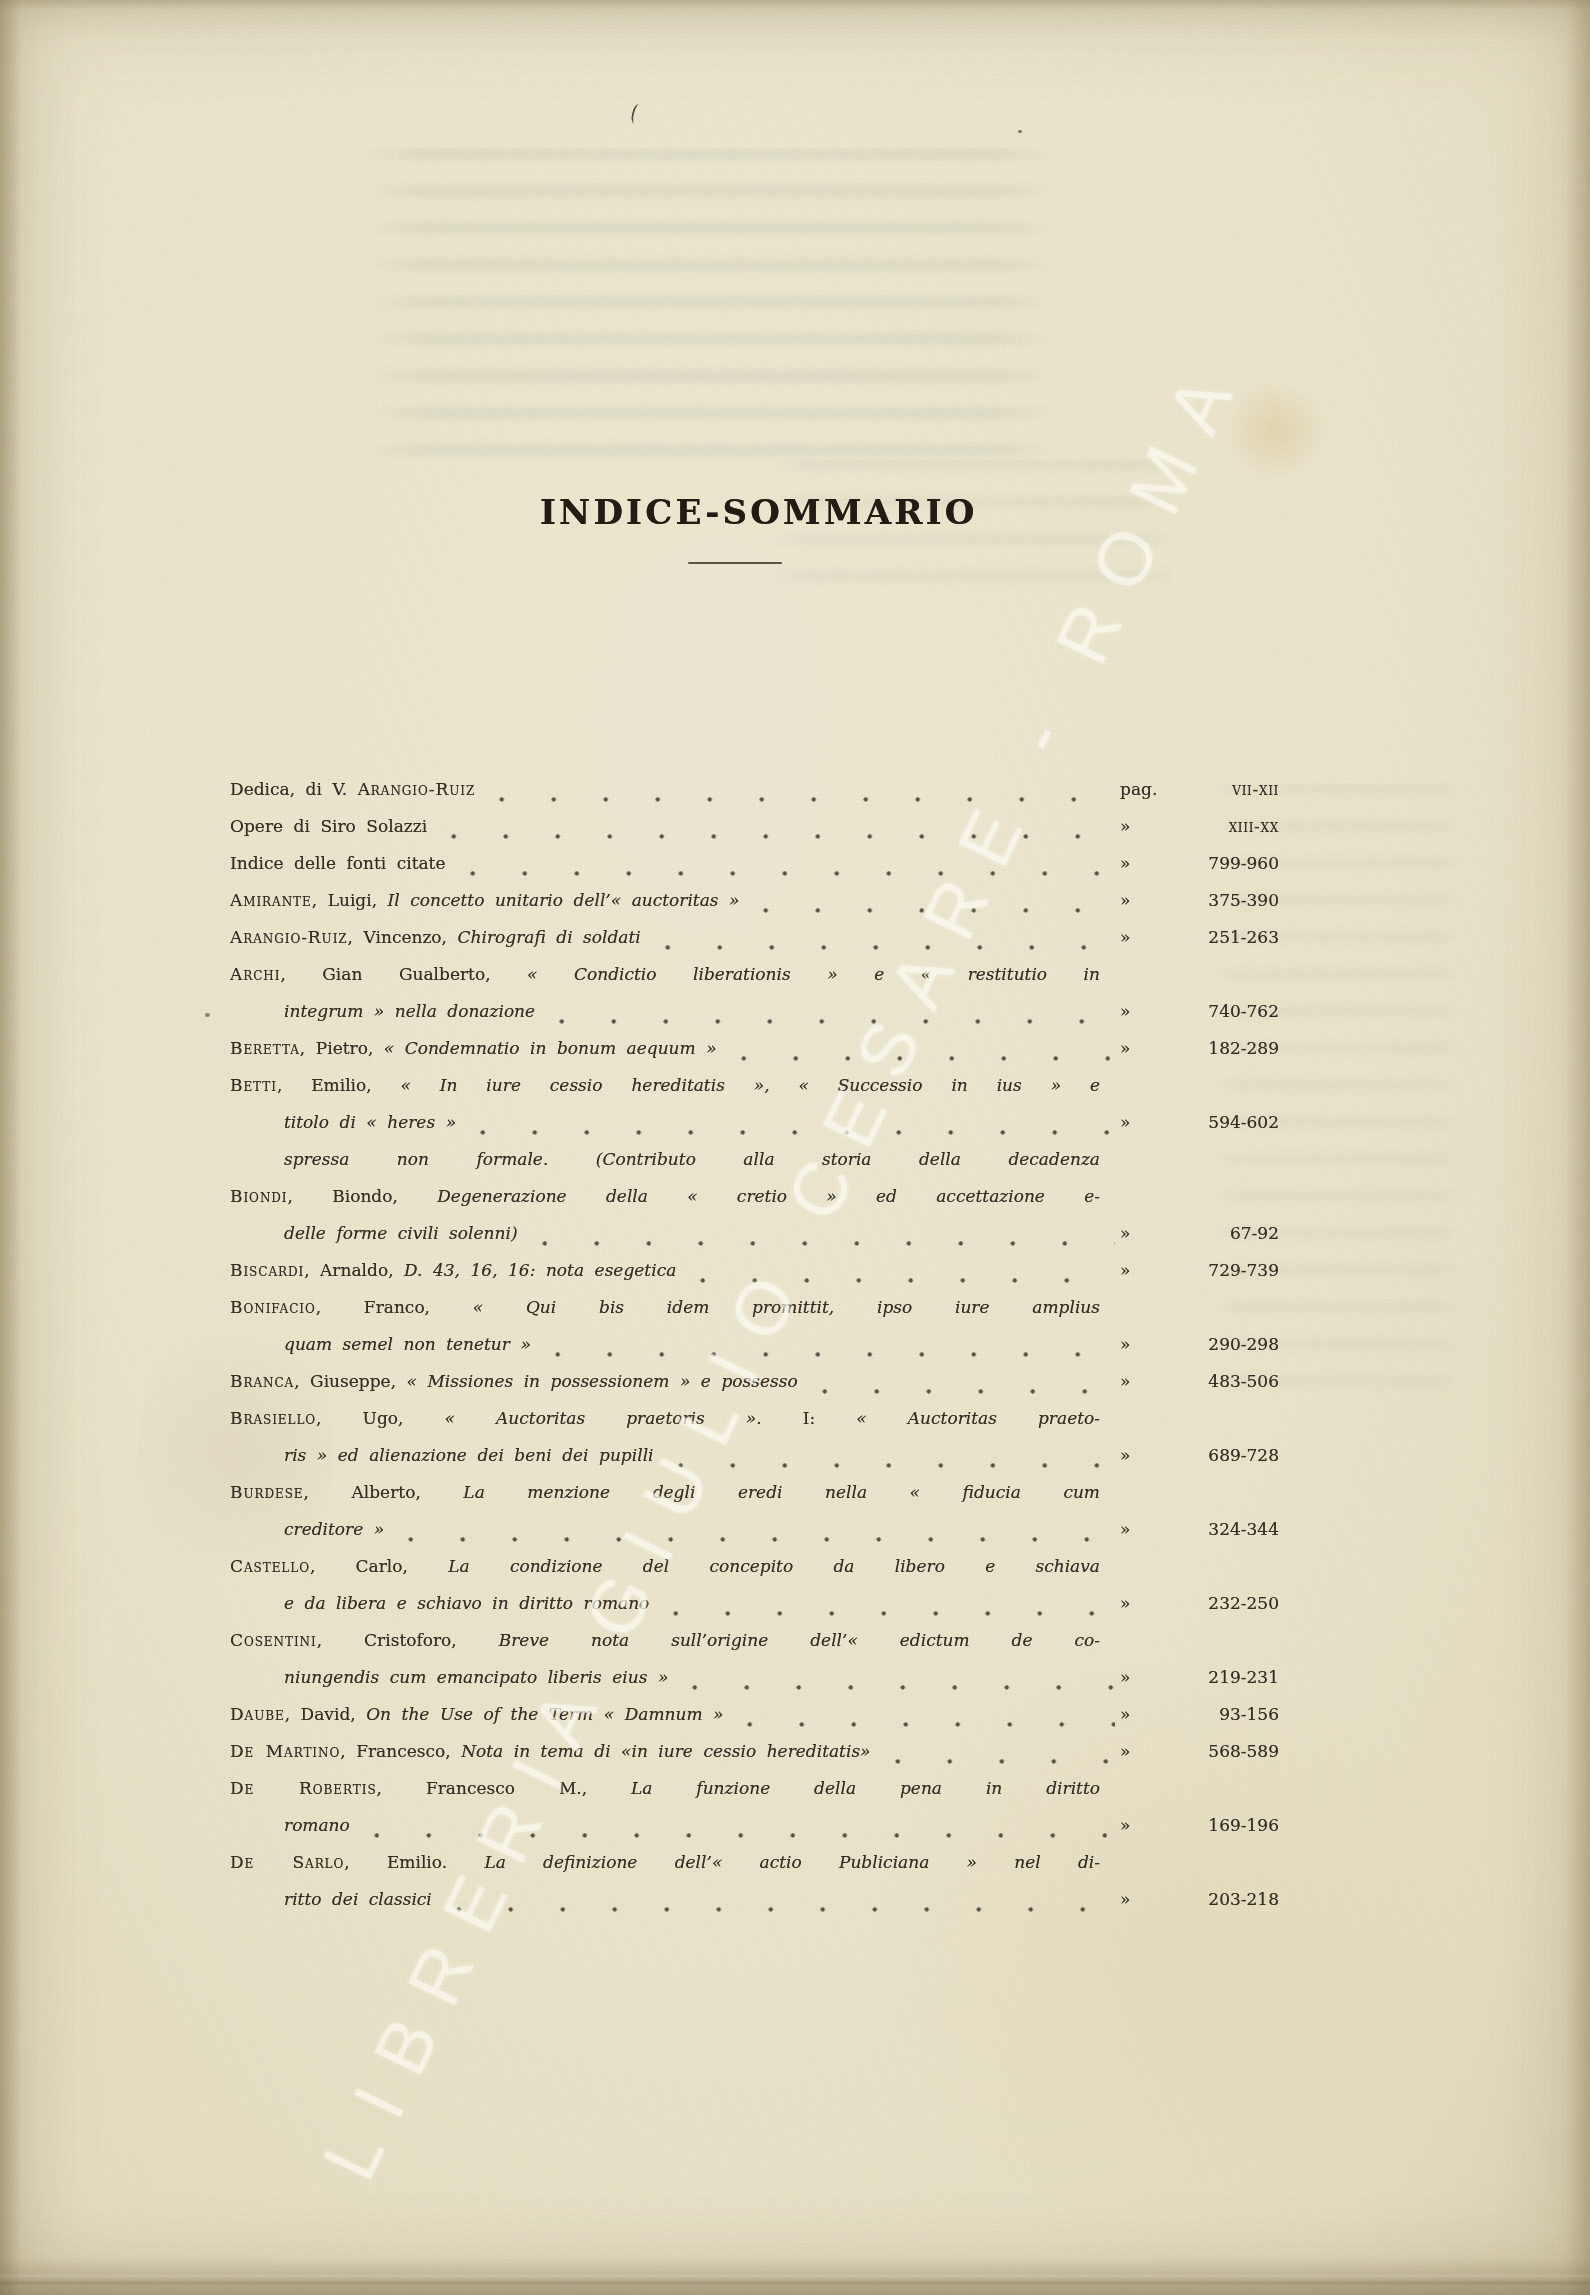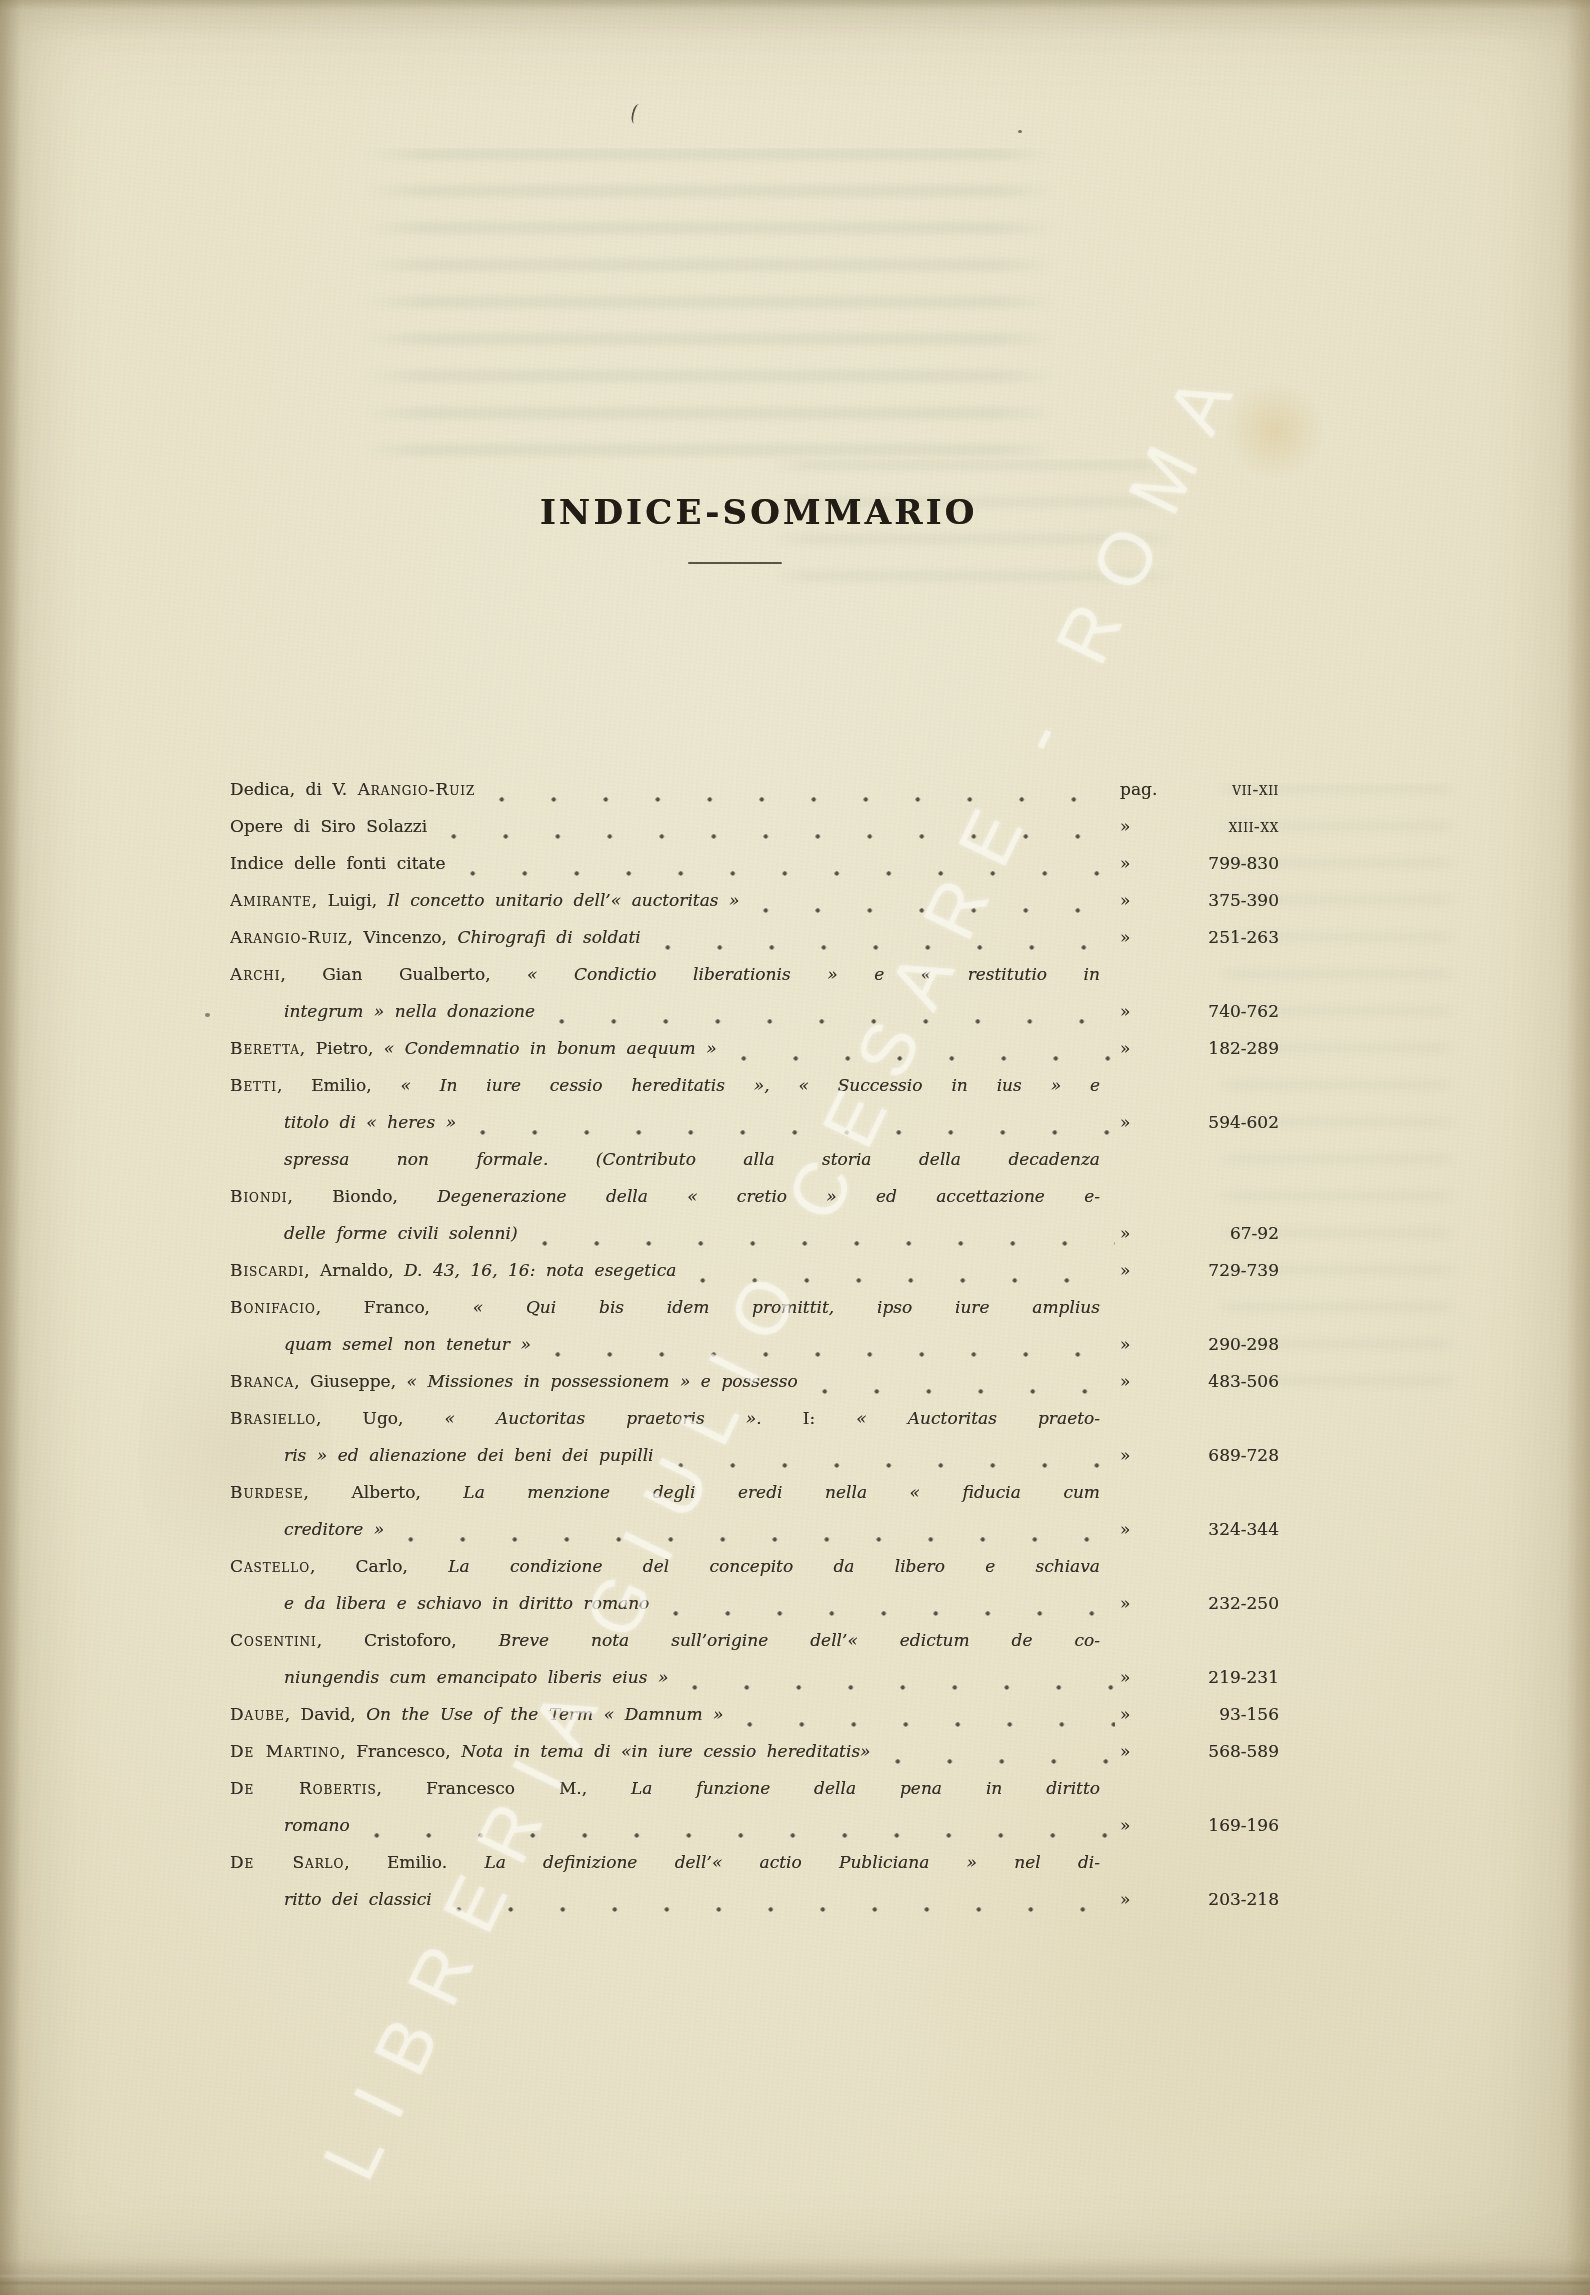--- a/index.html
+++ b/index.html
@@ -107,21 +107,21 @@
           <span class="leader"></span>
           <span class="ref">»</span>
           <span class="pages sc-num">xiii-xx</span>
         </div>
       </div>
       <div>
         <div class="eline last">
           <span class="etext"><span>Indice delle fonti citate</span></span>
           <span class="leader"></span>
           <span class="ref">»</span>
-          <span class="pages">799-830</span>
+          <span class="pages">799-960</span>
         </div>
       </div>
       <div>
         <div class="eline last">
           <span class="etext"><span class="sc">Amirante</span><span>, Luigi, </span><span class="it">Il concetto unitario dell’« auctoritas »</span></span>
           <span class="leader"></span>
           <span class="ref">»</span>
           <span class="pages">375-390</span>
         </div>
       </div>

